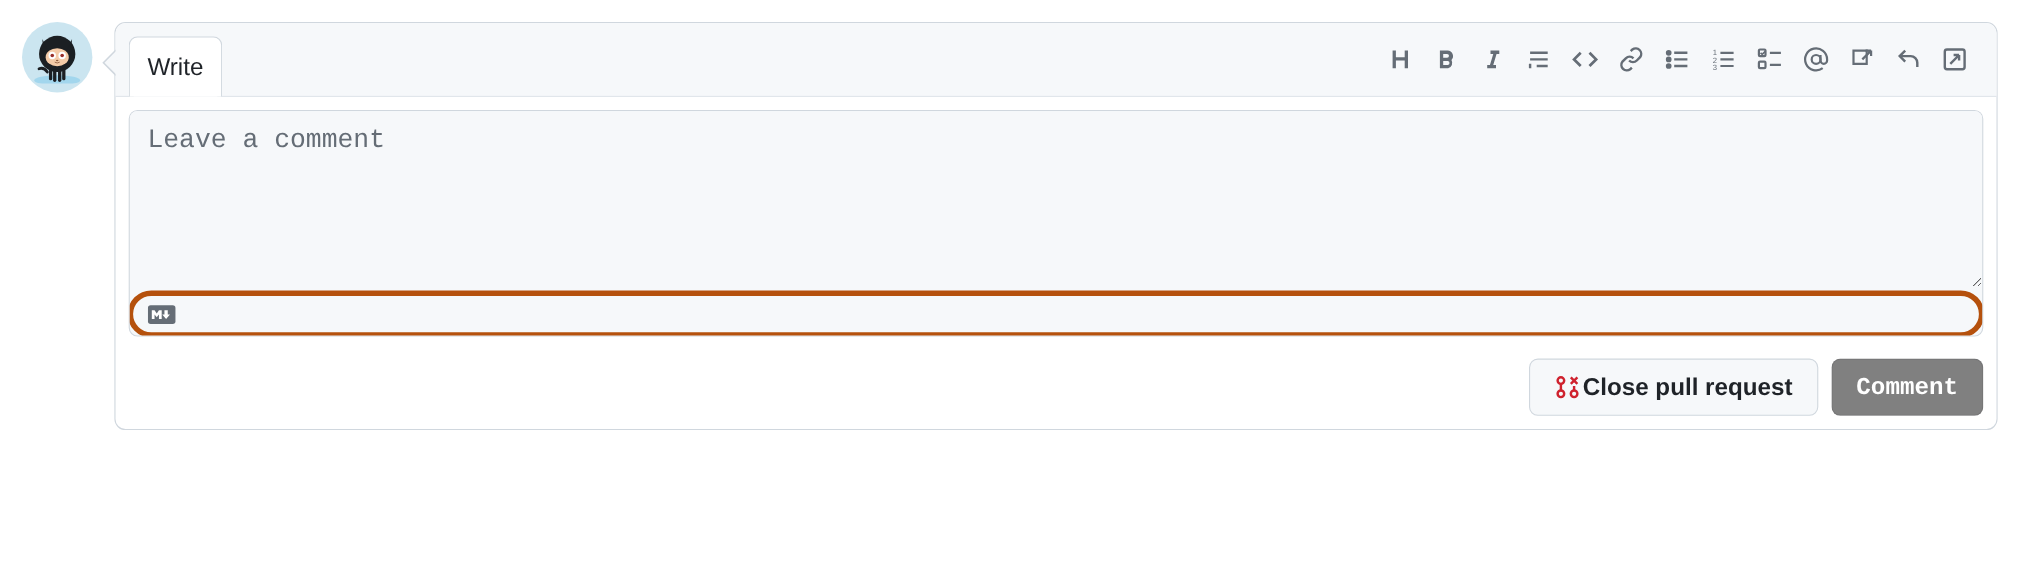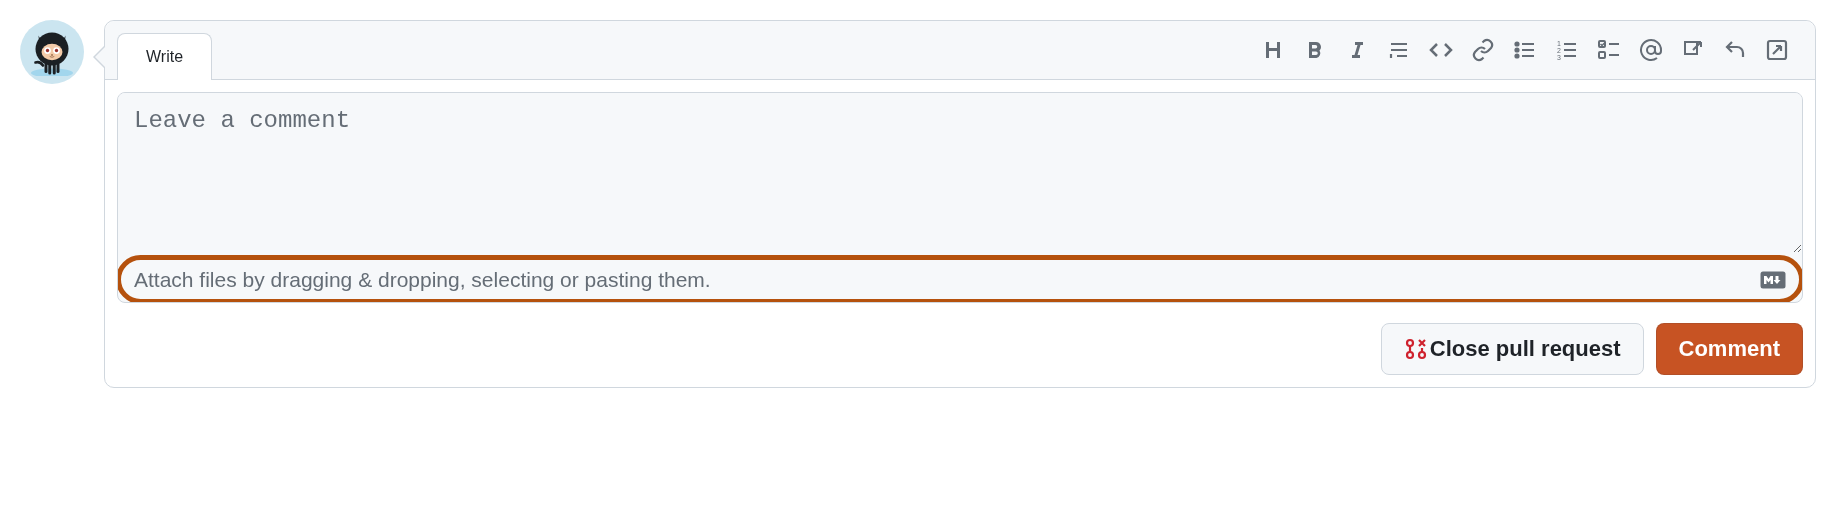--- a/index.html
+++ b/index.html
@@ -72,22 +72,22 @@
       border-radius: 10px 10px 0 0;
       padding: 0 12px 0 0;
     }
     .tabs {
       display: flex;
       align-items: flex-end;
       padding-top: 12px;
       padding-left: 12px;
     }
     .tab {
-      padding: 14px 28px;
-      font-size: 16px;
+      padding: 14px 16px;
+      font-size: 22px;
       color: #656d76;
       cursor: pointer;
       border: 1px solid transparent;
       border-bottom: none;
       margin-bottom: -1px;
       background: transparent;
       border-radius: 8px 8px 0 0;
     }
     .tab.active {
       color: #1f2328;
@@ -187,23 +187,24 @@
     .btn-default {
       background: #f6f8fa;
       border-color: #d0d7de;
       color: #1f2328;
     }
     .btn-default svg {
       width: 24px;
       height: 24px;
     }
     .btn-primary {
-      background: #c2410c;
+      background: #737373;
       border-color: rgba(31,35,40,0.15);
       color: #ffffff;
+      font-family: Liberation Mono, monospace;
     }
     .btn-primary.disabled {
       opacity: 0.9;
       cursor: default;
     }
   </style>
 </head>
 <body>
 
 <div class="wrapper">
@@ -313,21 +314,20 @@
               <path d="M8 16l8-8M16 8v5M16 8h-5"></path>
             </svg>
         </button>
       </div>
     </div>
 
     <div class="comment-body">
       <div class="textarea-wrap">
         <textarea class="comment-textarea" placeholder="Leave a comment" style=""></textarea>
         <div class="attach-bar highlight">
-          <span>Attach files by dragging &amp; dropping, selecting or pasting them.</span>
           <span class="markdown-badge">
             <svg viewBox="0 0 26 18" fill="none">
                 <rect x="0.5" y="0.5" width="25" height="17" rx="2.5" fill="#656d76"></rect>
                 <path d="M4 13V5h2.5l2 3 2-3H13v8h-2.5V9l-2 2.5-2-2.5v4H4zm13 0l-3.5-4h2V5h3v4h2L17 13z" fill="#fff"></path>
               </svg>
           </span>
         </div>
       </div>
     </div>
 

